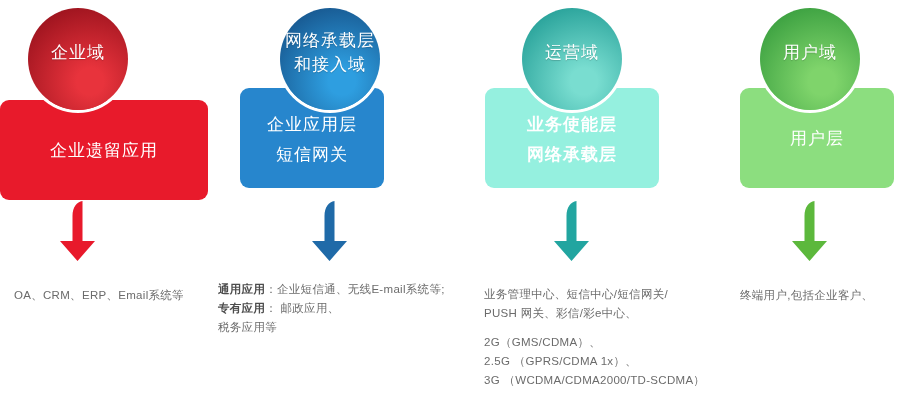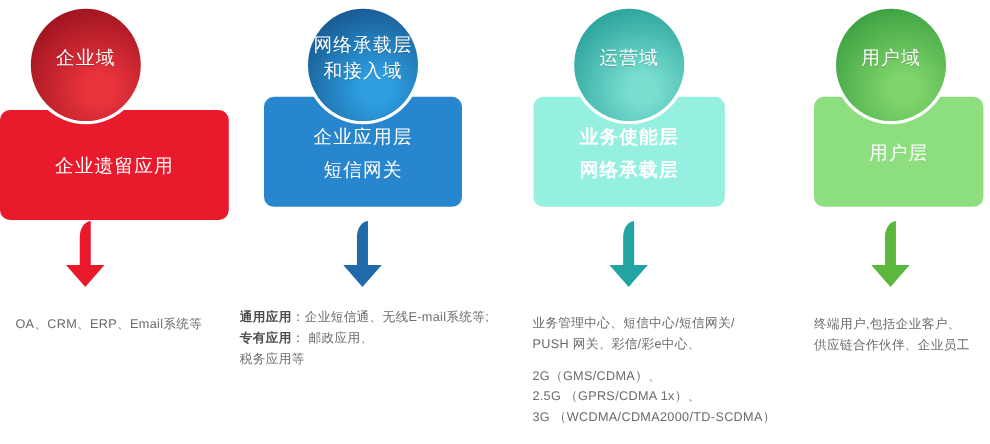--- a/index.html
+++ b/index.html
@@ -98,21 +98,21 @@
         </div>
       </div>
       <div class="arrow" style="left: 46px; top: 200px;"><svg width="64" height="62" viewBox="0 0 64 62">
           <path d="M36.5 1 L36.5 41 L49 41 L31.5 61 L14 41 L26.5 41 L26.5 16 C26.5 7.2 30.8 1.8 36.5 1 Z" fill="#e8192b"></path>
         </svg></div>
       <div class="caption" style="left: 14px; top: 286px;">
         <div class="ln">OA、CRM、ERP、Email系统等</div>
       </div>
     </div>
     <div class="col" style="left: 0px;">
-      <div class="box" style="left: 240px; top: 88px; width: 180px; height: 100px; background: rgb(39, 134, 205);">
+      <div class="box" style="left: 240px; top: 88px; width: 144px; height: 100px; background: rgb(39, 134, 205);">
         <div class="box-lines">
           <div class="box-line">企业应用层</div>
           <div class="box-line">短信网关</div>
         </div>
       </div>
       <div class="circle" style="left: 280px; top: 8px; width: 100px; height: 102px; background: radial-gradient(circle at 62% 72%, rgb(46, 158, 224) 0%, rgb(46, 158, 224) 14%, rgb(19, 74, 128) 96%);">
         <div class="circle-lines">
           <div class="circle-line">网络承载层</div>
           <div class="circle-line">和接入域</div>
         </div>
@@ -159,16 +159,15 @@
       <div class="circle" style="left: 760px; top: 8px; width: 100px; height: 102px; background: radial-gradient(circle at 62% 72%, rgb(127, 212, 107) 0%, rgb(127, 212, 107) 14%, rgb(46, 150, 56) 96%);">
         <div class="circle-lines">
           <div class="circle-line">用户域</div>
         </div>
       </div>
       <div class="arrow" style="left: 778px; top: 200px;"><svg width="64" height="62" viewBox="0 0 64 62">
           <path d="M36.5 1 L36.5 41 L49 41 L31.5 61 L14 41 L26.5 41 L26.5 16 C26.5 7.2 30.8 1.8 36.5 1 Z" fill="#5cb83c"></path>
         </svg></div>
       <div class="caption" style="left: 740px; top: 286px;">
         <div class="ln">终端用户,包括企业客户、</div>
-        <div class="ln">供应链合作伙伴、企业员工</div>
       </div>
     </div>
   </div>
 
 </body></html>

